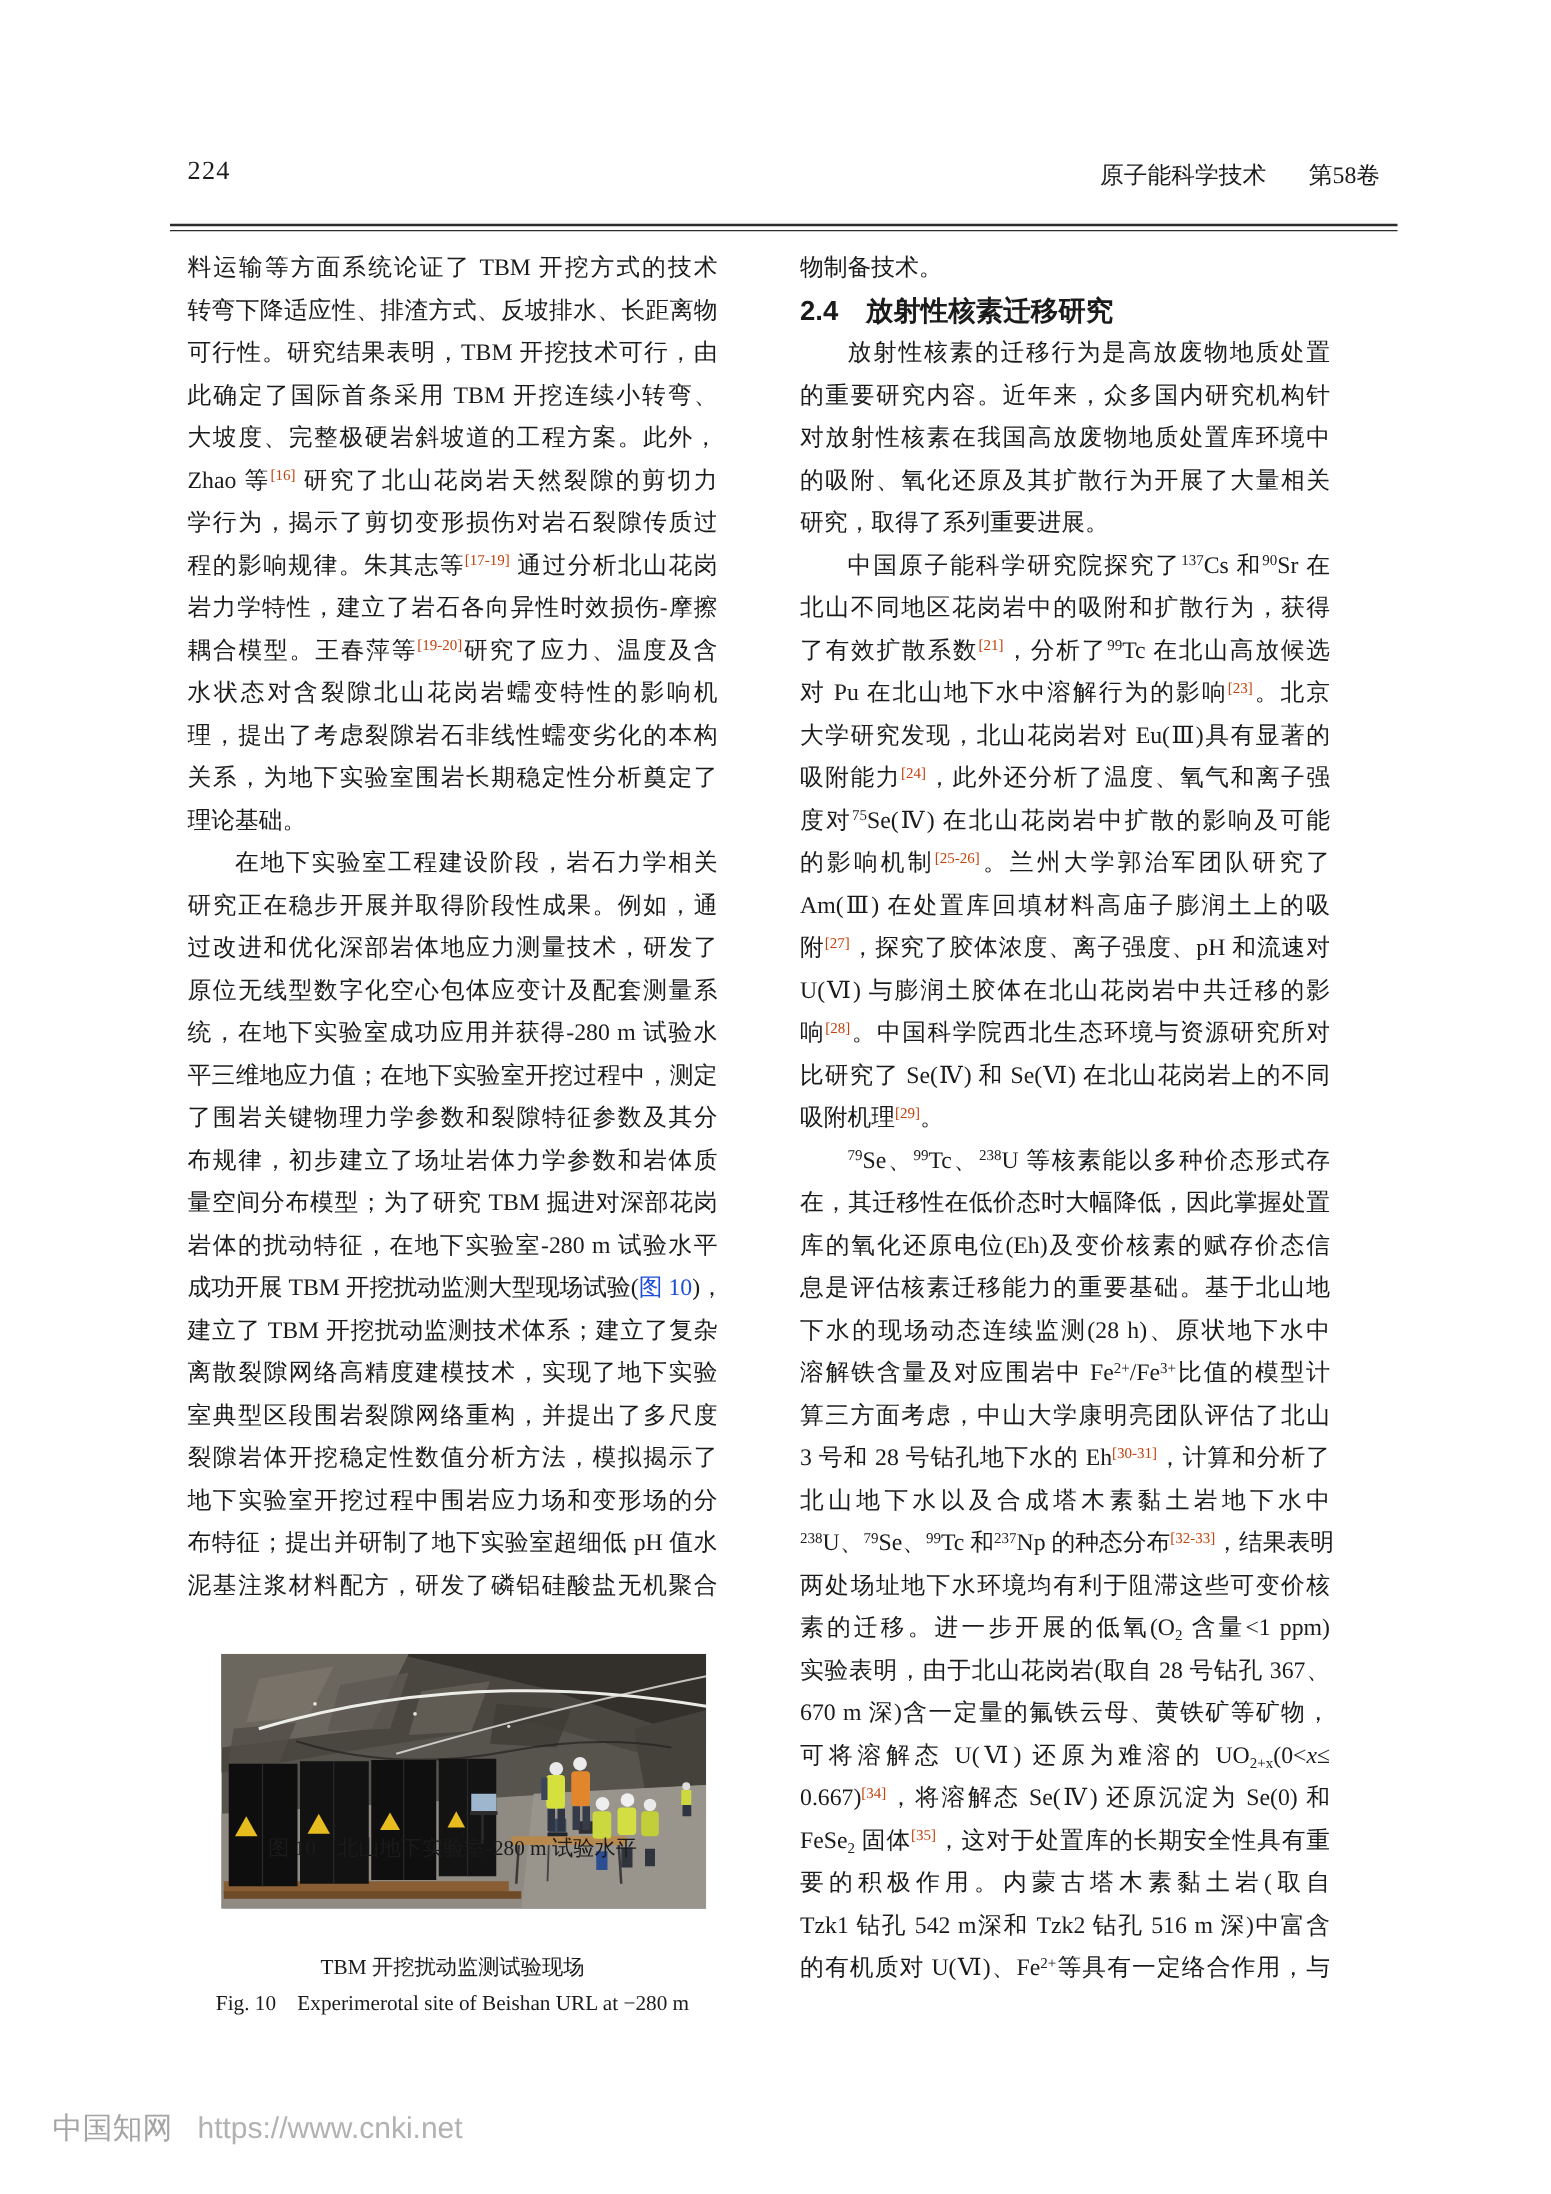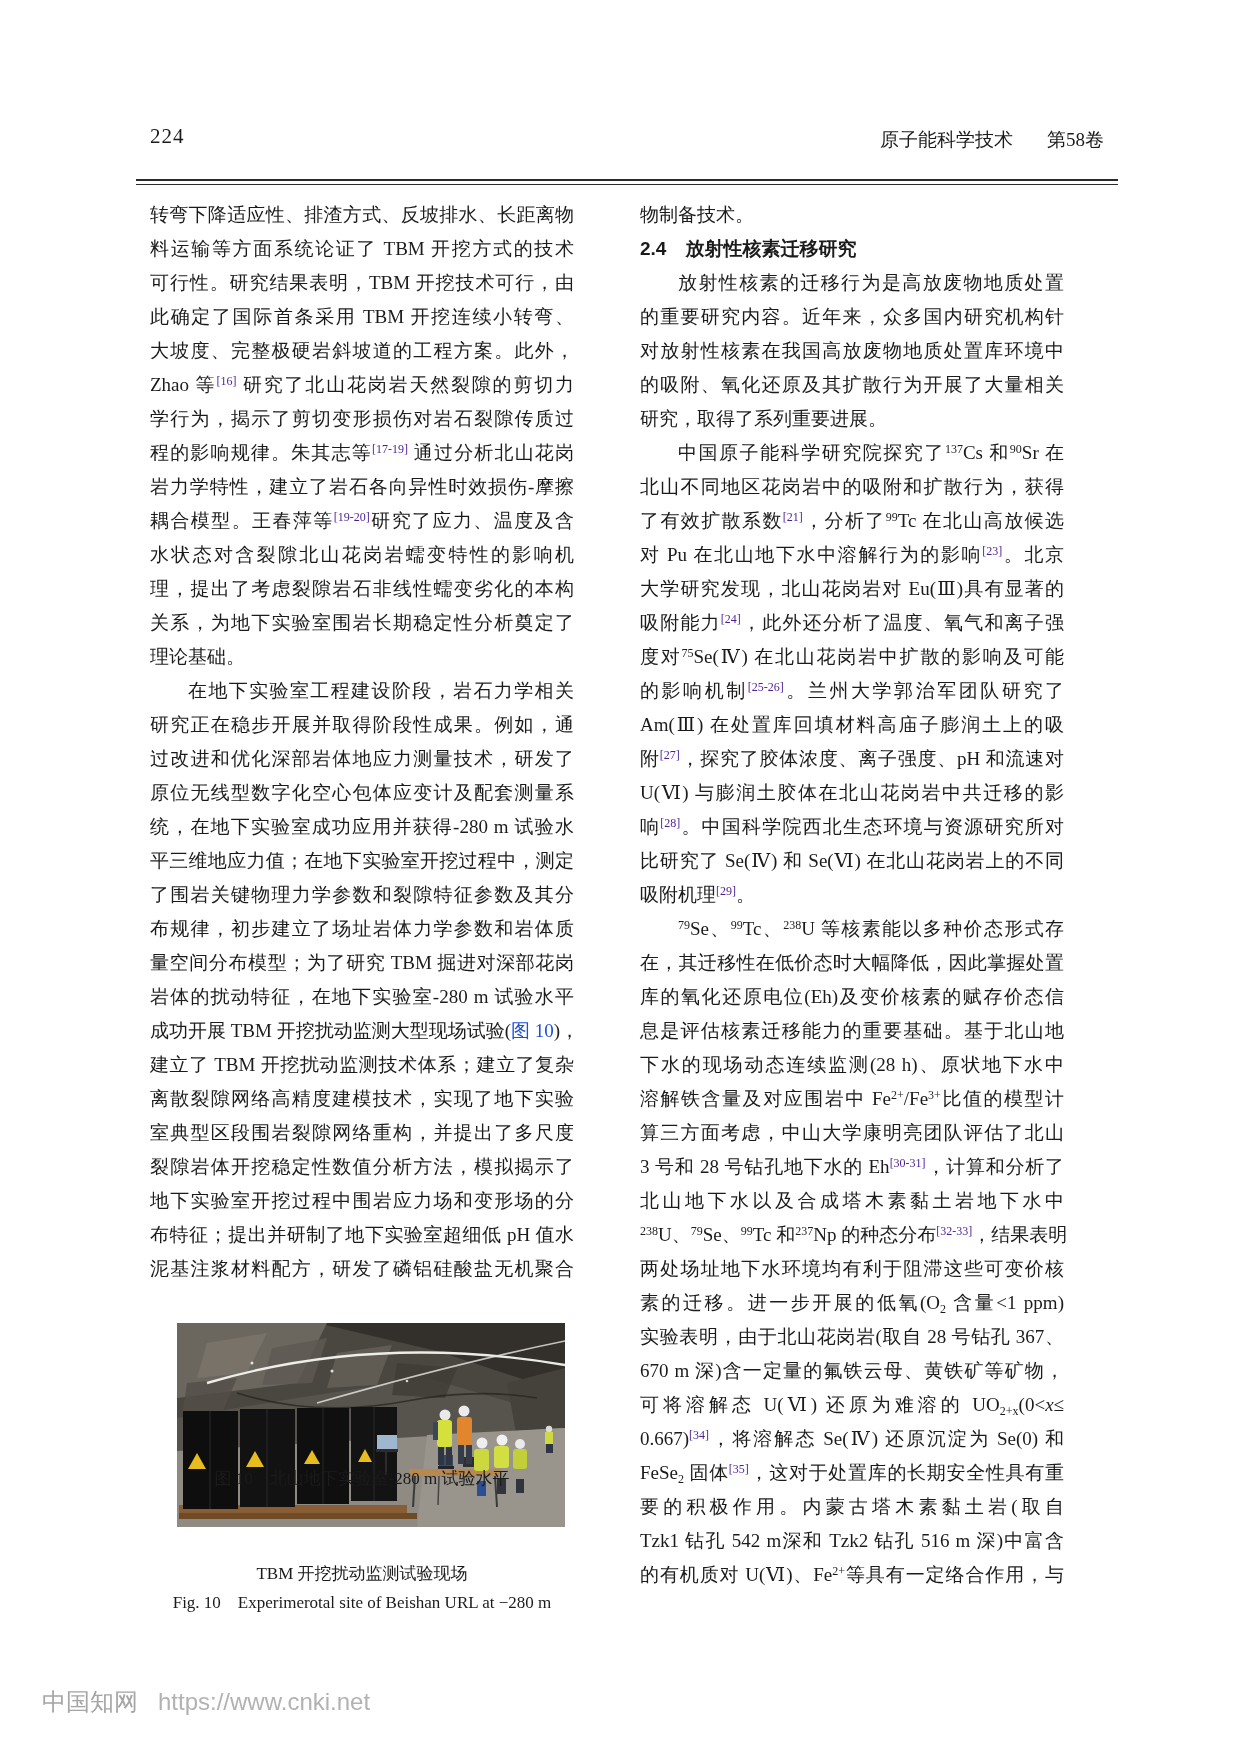--- a/index.html
+++ b/index.html
@@ -11,25 +11,25 @@
   .rule{position:absolute;left:136px;top:179px;width:982px;height:3px;
         border-top:2px solid #2b2b2b;border-bottom:1px solid #2b2b2b;}
   .col{position:absolute;top:198px;width:424px;}
   #colL{left:150px;}
   #colR{left:640px;}
   .line{height:34px;line-height:34px;font-size:19px;white-space:nowrap;
         text-align:justify;text-align-last:justify;overflow:visible;}
   .line.end{text-align-last:left;}
   .line.ind{text-indent:38px;}
   .line.head{font-weight:bold;text-align-last:left;
-             font-family:"Liberation Sans","DejaVu Sans",sans-serif;font-size:19px;}
+             font-family:"Liberation Sans","DejaVu Sans",sans-serif;font-size:22px;}
   sup,sub{font-size:12px;line-height:0;}
   sup{vertical-align:6px;}
   sub{vertical-align:-4px;}
-  .ref{color:#4c1d95;}
+  .ref{color:#c2410c;}
   .figlink{color:#1d4ed8;}
   em{font-style:italic;}
   #figure{position:absolute;left:177px;top:1323px;width:388px;height:204px;overflow:hidden;}
   .cap{position:absolute;left:150px;width:424px;text-align:center;font-size:17px;line-height:26px;}
   #cap1{top:1466px;}
   #cap2{top:1561px;}
   #capEn{top:1590px;}
   .wm{position:absolute;left:42px;top:1686px;font-size:24px;color:#a5a5a5;
       font-family:"Liberation Sans","DejaVu Sans",sans-serif;}
   .wm .url{margin-left:20px;color:#b2b2b2;}
@@ -37,22 +37,22 @@
 </head>
 <body>
 
 <div class="hdr-num">224</div>
 <div class="hdr-right">
   <span>原子能科学技术</span><span class="vol">第58卷</span>
 </div>
 <div class="rule"></div>
 
 <div id="colL" class="col">
+    <div class="line">料运输等方面系统论证了 TBM 开挖方式的技术</div>
     <div class="line">转弯下降适应性、排渣方式、反坡排水、长距离物</div>
-    <div class="line">料运输等方面系统论证了 TBM 开挖方式的技术</div>
     <div class="line">可行性。研究结果表明，TBM 开挖技术可行，由</div>
     <div class="line">此确定了国际首条采用 TBM 开挖连续小转弯、</div>
     <div class="line">大坡度、完整极硬岩斜坡道的工程方案。此外，</div>
     <div class="line">Zhao 等<sup class="ref">[16]</sup> 研究了北山花岗岩天然裂隙的剪切力</div>
     <div class="line">学行为，揭示了剪切变形损伤对岩石裂隙传质过</div>
     <div class="line">程的影响规律。朱其志等<sup class="ref">[17-19]</sup> 通过分析北山花岗</div>
     <div class="line">岩力学特性，建立了岩石各向异性时效损伤-摩擦</div>
     <div class="line">耦合模型。王春萍等<sup class="ref">[19-20]</sup>研究了应力、温度及含</div>
     <div class="line">水状态对含裂隙北山花岗岩蠕变特性的影响机</div>
     <div class="line">理，提出了考虑裂隙岩石非线性蠕变劣化的本构</div>

